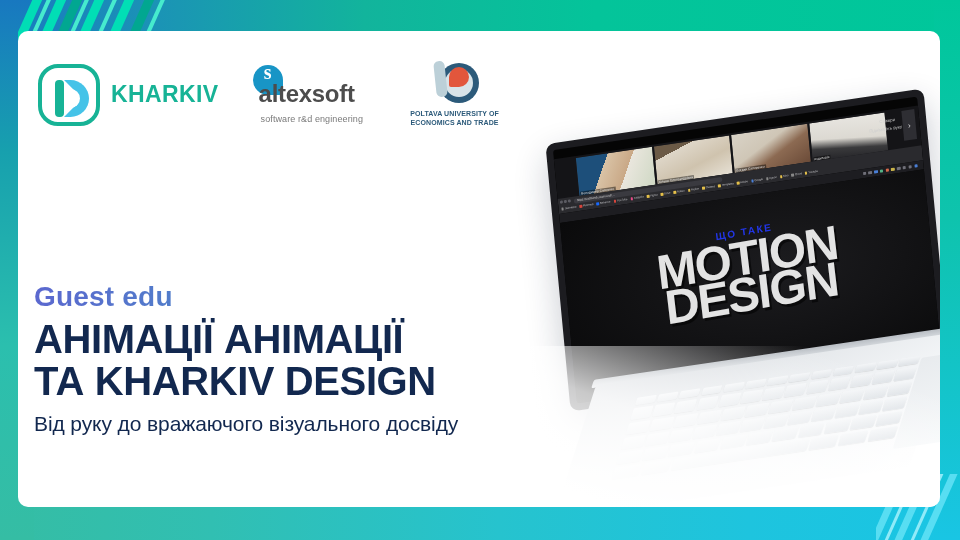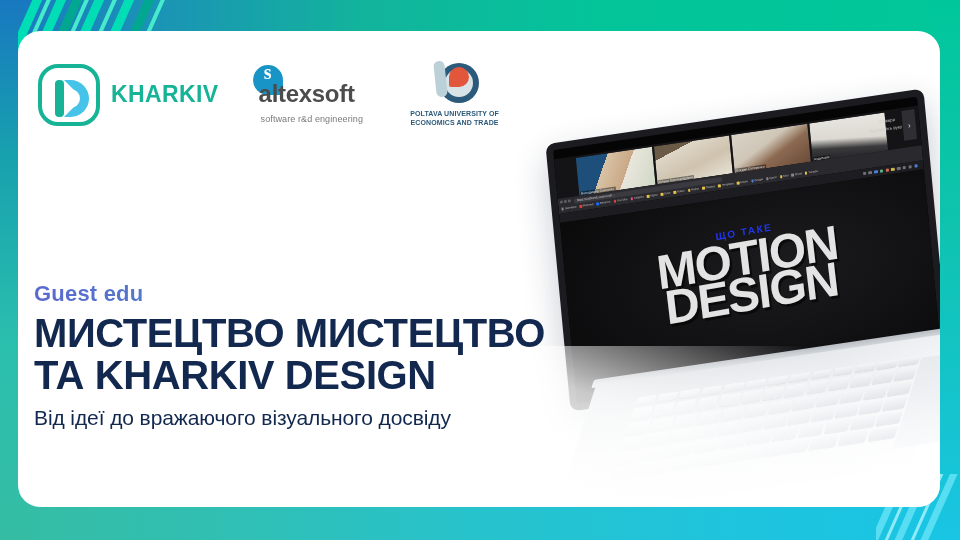--- a/index.html
+++ b/index.html
@@ -43,21 +43,21 @@
   .stripes-br{ position:absolute; right:-6px; bottom:-14px; width:90px; height:80px; overflow:hidden; }
   .stripes-br i{
     position:absolute; bottom:-26px; height:130px; width:7px;
     background:#5fe0f4; transform:rotate(24deg); opacity:.9;
   }
   .stripes-br i.thin{ width:3px; background:#9ceefb; }
 
   
   .card{
     position:absolute; left:18px; top:31px; right:20px; bottom:33px;
-    background:#ffffff; border-radius:22px; overflow:hidden;
+    background:#ffffff; border-radius:10px; overflow:hidden;
   }
 
   
   .logos{
     position:absolute; left:20px; top:32px;
     display:flex; align-items:center; gap:26px;
   }
 
   
   .kic{ display:flex; align-items:center; gap:11px; }
@@ -123,21 +123,21 @@
   }
   .pol-text{
     position:absolute; left:0; top:46px; width:104px; text-align:center;
     color:#2c5a7a; font-size:7px; font-weight:bold; line-height:1.32;
     letter-spacing:.1px;
   }
 
   
   .copy{ position:absolute; left:16px; top:250px; width:600px; }
   .kicker{
-    font-size:22px; font-weight:bold; letter-spacing:.2px;
+    font-size:28px; font-weight:bold; letter-spacing:.2px;
     background:linear-gradient(90deg,#5b68cf 0%, #4d86c8 34%, #27b0aa 68%, #17bb9c 100%);
     -webkit-background-clip:text; background-clip:text; color:transparent;
     margin-bottom:5px;
   }
   .title{
     font-size:40px; font-weight:bold; color:#12284f;
     line-height:1.06; letter-spacing:-.4px;
   }
   .subtitle{
     margin-top:9px; font-size:21px; color:#12284f; letter-spacing:-.1px;
@@ -498,19 +498,19 @@
         <div class="trackpad"></div>
       </div>
     </div>
 
     <div class="fade-white"></div>
   </div>
 
   <div class="copy">
     <div class="kicker">Guest edu</div>
     <div class="title">
-      <div>МИСТЕЦТВО МИСТЕЦТВО</div>
+      <div>АНІМАЦІЇ АНІМАЦІЇ</div>
       <div>ТА KHARKIV DESIGN</div>
     </div>
-    <div class="subtitle">Від ідеї до вражаючого візуального досвіду</div>
+    <div class="subtitle">Від руку до вражаючого візуального досвіду</div>
   </div>
 
 </div>
 
 </body></html>

